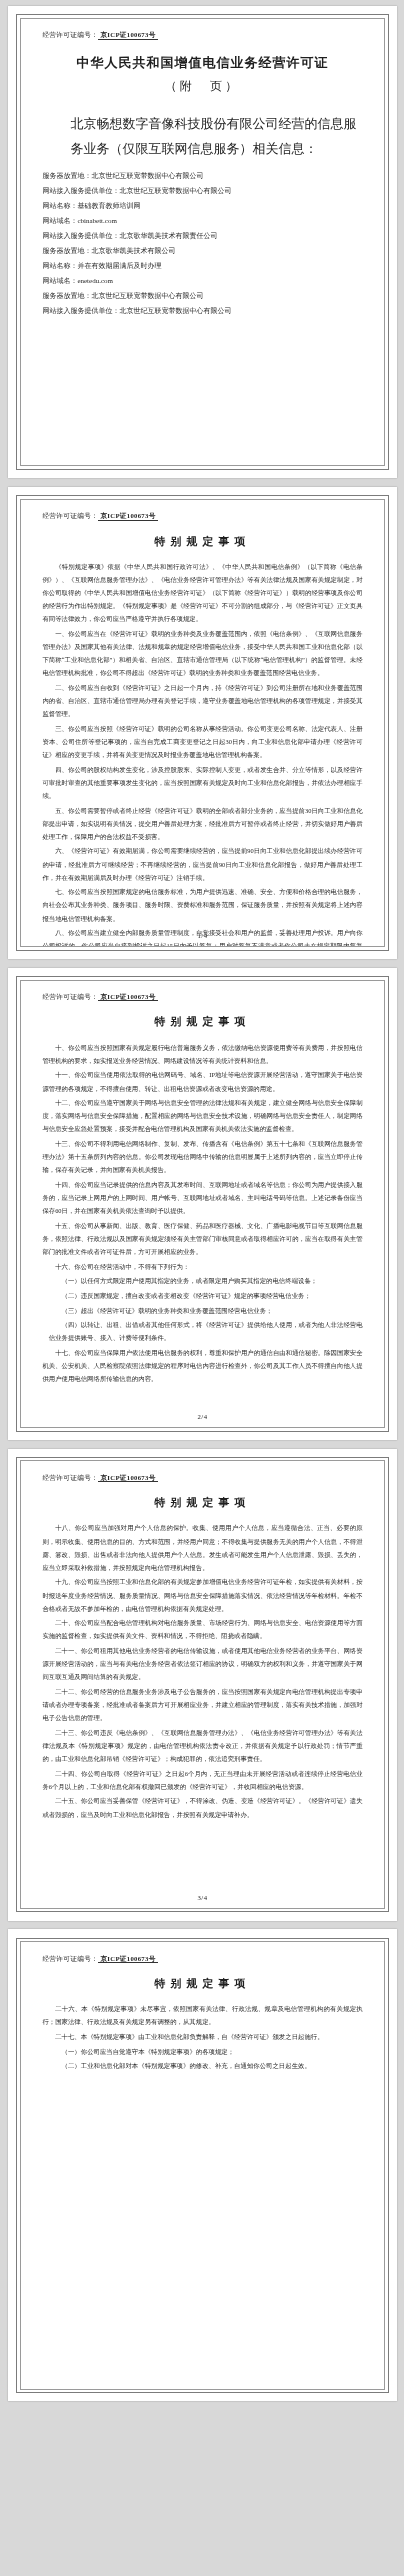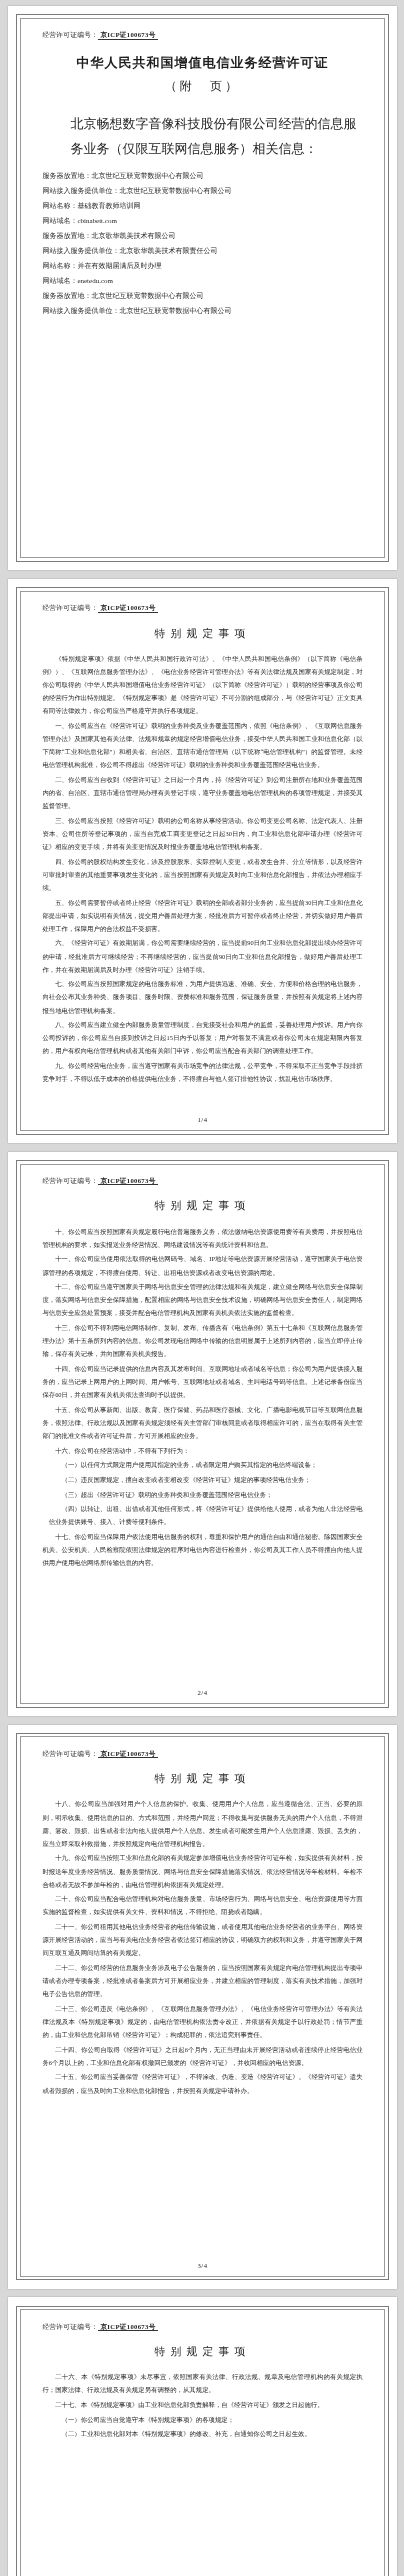--- a/index.html
+++ b/index.html
@@ -7,21 +7,21 @@
   body {
     background: #d8d8d8;
     font-family: "Liberation Serif", "DejaVu Serif", serif;
     color: #1f1f1f;
     padding: 6.2px 0;
   }
   .doc-stack { width: 405px; }
   .page {
     position: relative;
     width: 389px;
-    height: 564px;
+    height: 472px;
     margin: 0 auto 8.8px auto;
     background: #ffffff;
     box-shadow: 0 0 1.5px rgba(0,0,0,0.3);
   }
   .frame {
     position: absolute;
     inset: 8.2px;
     border: 1px solid #7b7b7b;
   }
   .frame-inner {
@@ -65,21 +65,21 @@
     font-size: 7px;
     line-height: 15px;
     white-space: nowrap;
     overflow: hidden;
   }
   .info-label { }
   .info-value { }
   .prov-title {
     text-align: center;
     font-size: 10.8px;
-    font-weight: normal;
+    font-weight: bold;
     letter-spacing: 5.2px;
     margin: 1px 0 11.3px 0;
   }
   .prov-body { }
   .prov-p {
     font-size: 6.4px;
     line-height: 2.05;
     text-align: justify;
     text-indent: 2em;
     margin-bottom: 1.5px;
@@ -125,25 +125,25 @@
 
             <div class="info-row">
               <span class="info-label">网站名称：</span><span class="info-value">基础教育教师培训网</span>
             </div>
 
             <div class="info-row">
               <span class="info-label">网站域名：</span><span class="info-value">cbinabett.com</span>
             </div>
 
             <div class="info-row">
+              <span class="info-label">网站接入服务提供单位：</span><span class="info-value">北京歌华凯美技术有限责任公司</span>
+            </div>
+
+            <div class="info-row">
               <span class="info-label">服务器放置地：</span><span class="info-value">北京歌华凯美技术有限公司</span>
-            </div>
-
-            <div class="info-row">
-              <span class="info-label">网站接入服务提供单位：</span><span class="info-value">北京歌华凯美技术有限责任公司</span>
             </div>
 
             <div class="info-row">
               <span class="info-label">网站名称：</span><span class="info-value">并在有效期届满后及时办理</span>
             </div>
 
             <div class="info-row">
               <span class="info-label">网站域名：</span><span class="info-value">enetedu.com</span>
             </div>
 

